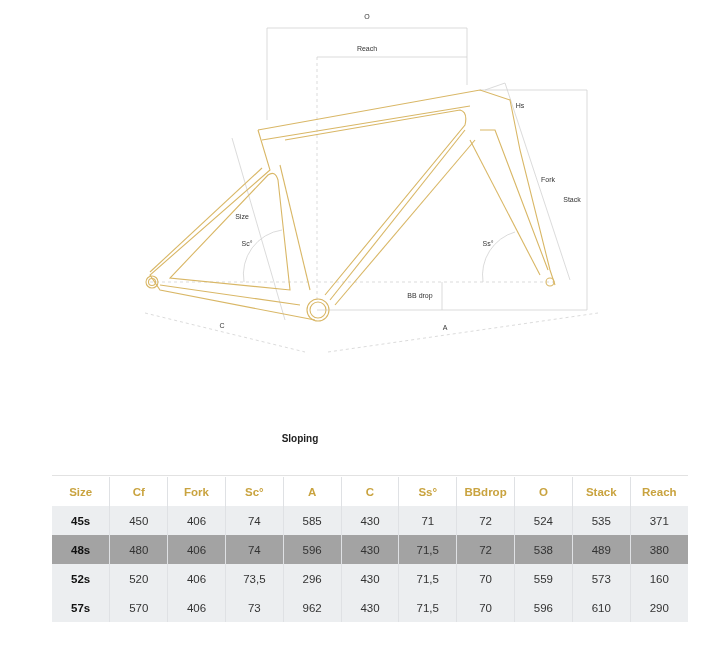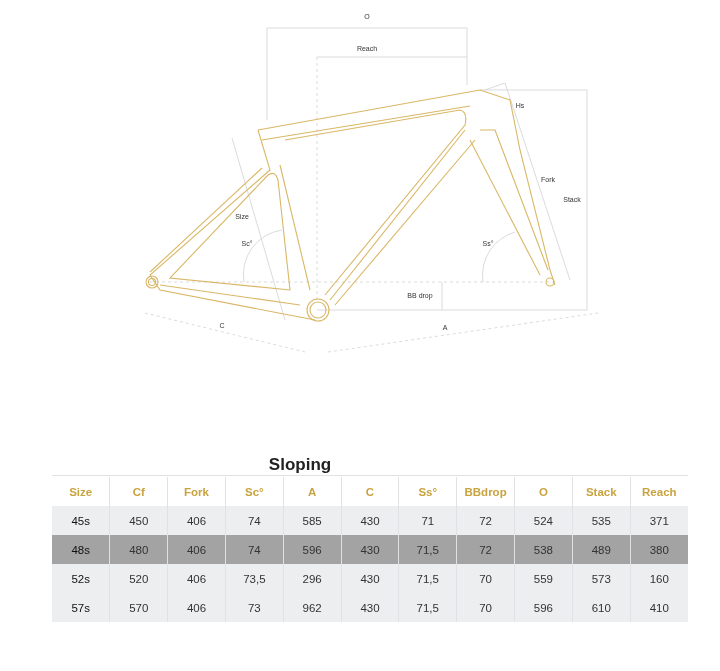--- a/index.html
+++ b/index.html
@@ -1,31 +1,31 @@
 <!DOCTYPE html>
 <html><head>
 <meta charset="utf-8">
 <style>
   html, body { margin: 0; padding: 0; background: #ffffff; }
   body { width: 720px; height: 671px; position: relative; overflow: hidden;
          font-family: "Liberation Sans", "DejaVu Sans", sans-serif; color: #222; }
   .diagram { position: absolute; left: 0; top: 0; width: 720px; height: 420px; }
   .diagram svg { position: absolute; left: 0; top: 0; }
   .dlabel { position: absolute; font-size: 7px; color: #333; white-space: nowrap; transform: translateX(-50%); }
-  .table-title { position: absolute; left: 0; width: 600px; top: 455px; text-align: center;
-                 font-size: 17px; font-weight: bold; color: #222; }
+  .table-title { position: absolute; left: 0; width: 600px; top: 433px; text-align: center;
+                 font-size: 10px; font-weight: bold; color: #222; }
   .title-rule { position: absolute; left: 52px; width: 636px; top: 475px; height: 1px; background: #e2e2e2; }
   table.geo { position: absolute; left: 52px; top: 477px; width: 636px; border-collapse: collapse;
               table-layout: fixed; }
   table.geo th, table.geo td { height: 29px; text-align: center; font-size: 11.5px; border-left: 1px solid #dfe1e4; padding: 0; }
   table.geo th:first-child, table.geo td:first-child { border-left: none; }
   table.geo th { color: #c9a33f; font-weight: bold; font-size: 11.5px; background: #ffffff; }
   table.geo tr.odd td { background: #eceef0; }
   table.geo tr.even td { background: #a3a3a3; }
-  table.geo td.size { font-weight: normal; color: #111; }
+  table.geo td.size { font-weight: bold; color: #111; }
   table.geo td { color: #333; }
 </style>
 </head>
 <body>
 
 <div class="diagram">
   <svg width="720" height="420" viewBox="0 0 720 420">
 
     <g stroke="#d2d2d2" stroke-width="0.8" fill="none">
 
@@ -151,16 +151,16 @@
       <td class="size">57s</td>
       <td>570</td>
       <td>406</td>
       <td>73</td>
       <td>962</td>
       <td>430</td>
       <td>71,5</td>
       <td>70</td>
       <td>596</td>
       <td>610</td>
-      <td>410</td>
+      <td>290</td>
     </tr>
   </tbody>
 </table>
 
 </body></html>

